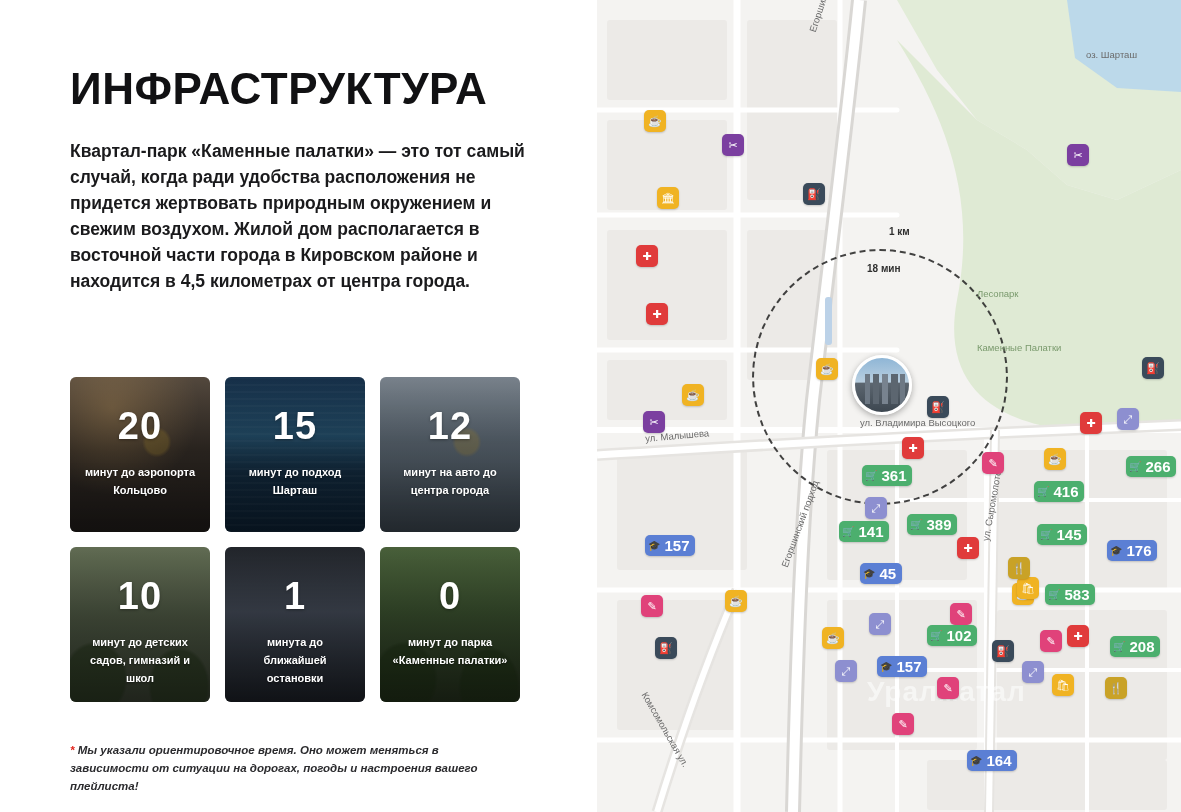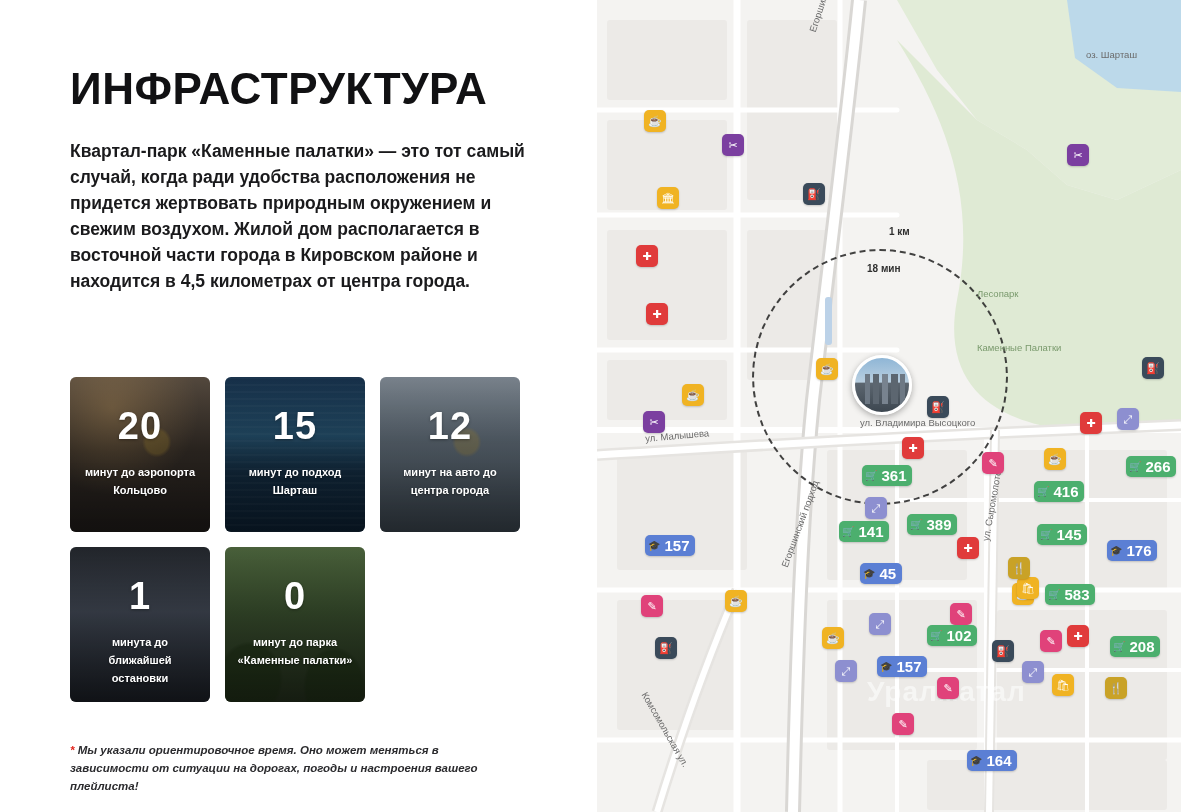--- a/index.html
+++ b/index.html
@@ -181,20 +181,26 @@
         <div class="deco deco-water"></div>
         <div class="shade"></div>
         <div class="num">15</div>
         <div class="cap">минут до подход Шарташ</div>
       </div>
       <div class="card bg-city">
         <div class="deco deco-tower"></div>
         <div class="shade"></div>
         <div class="num">12</div>
         <div class="cap">минут на авто до центра города</div>
+      </div>
+      <div class="card bg-kids">
+        <div class="deco deco-trees"></div>
+        <div class="shade"></div>
+        <div class="num">10</div>
+        <div class="cap">минут до детских садов, гимназий и школ</div>
       </div>
       <div class="card bg-bus">
         <div class="deco"></div>
         <div class="shade"></div>
         <div class="num">1</div>
         <div class="cap">минута до ближайшей остановки</div>
       </div>
       <div class="card bg-park">
         <div class="deco deco-trees"></div>
         <div class="shade"></div>

